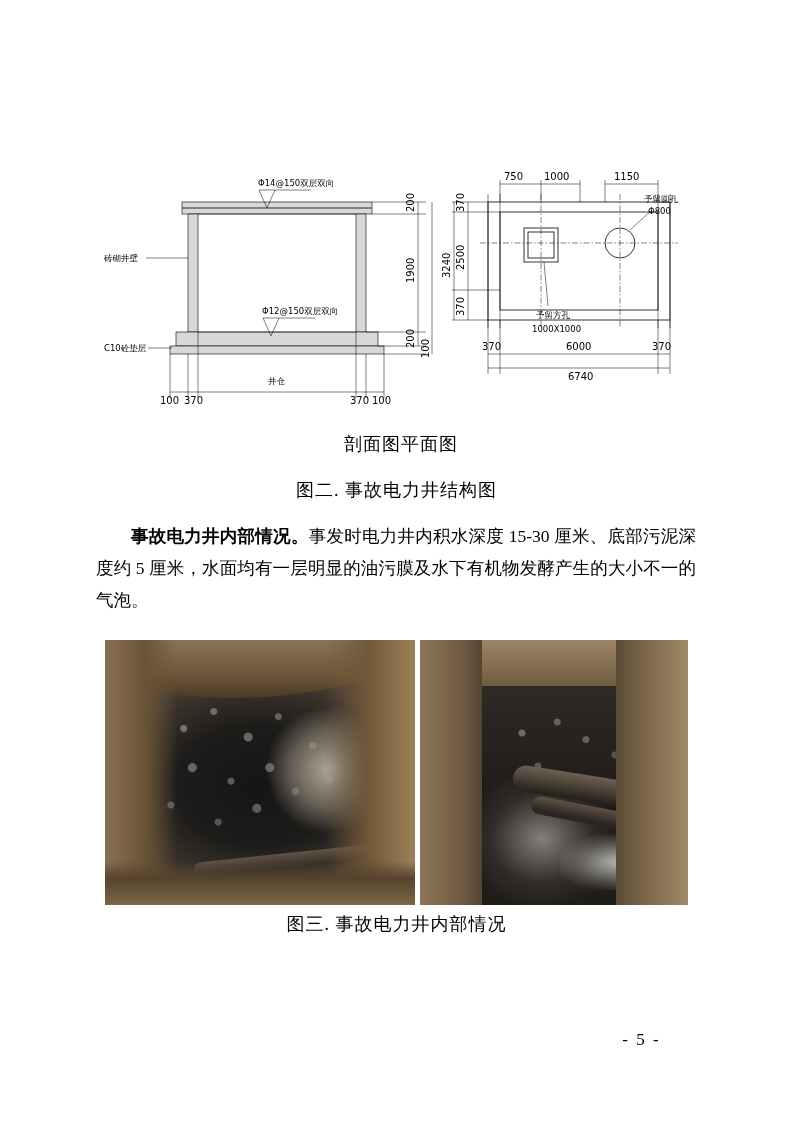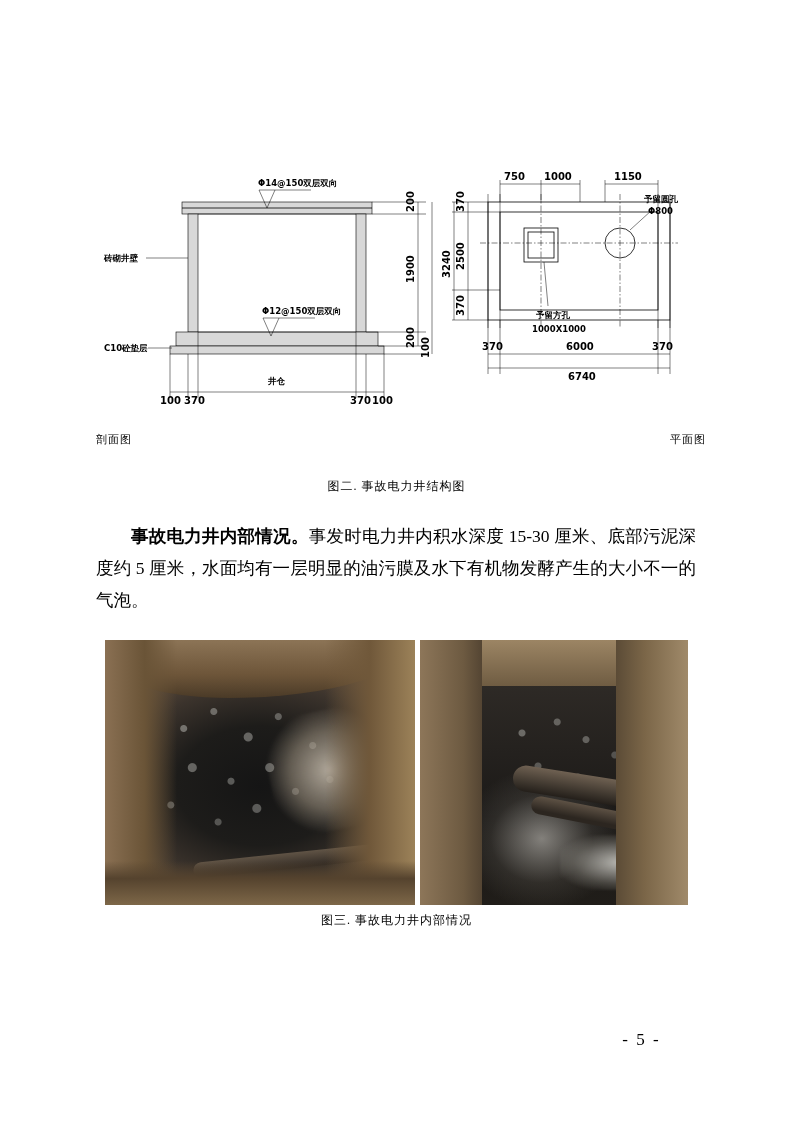--- a/index.html
+++ b/index.html
@@ -22,38 +22,37 @@
     height: 1122px;
   }
 
   
   .fig2-wrap {
     position: absolute;
     left: 96px;
     top: 168px;
     width: 610px;
     height: 300px;
-    font-weight: bold;
   }
   .fig2-svg { display:block; }
 
   .fig-caption {
     text-align: center;
-    font-size: 12px;
+    font-size: 18px;
     letter-spacing: 1px;
   }
 
   .fig2-sub {
     position: absolute;
     left: 96px;
     top: 432px;
     width: 610px;
     display: flex;
-    justify-content: space-between;
-    font-size: 11px;
+    justify-content: center;
+    font-size: 18px;
     font-family: Liberation Mono, monospace;
   }
   .fig2-sub span { letter-spacing: 1px; }
 
   .fig2-caption {
     position: absolute;
     left: 0;
     top: 478px;
     width: 793px;
   }

